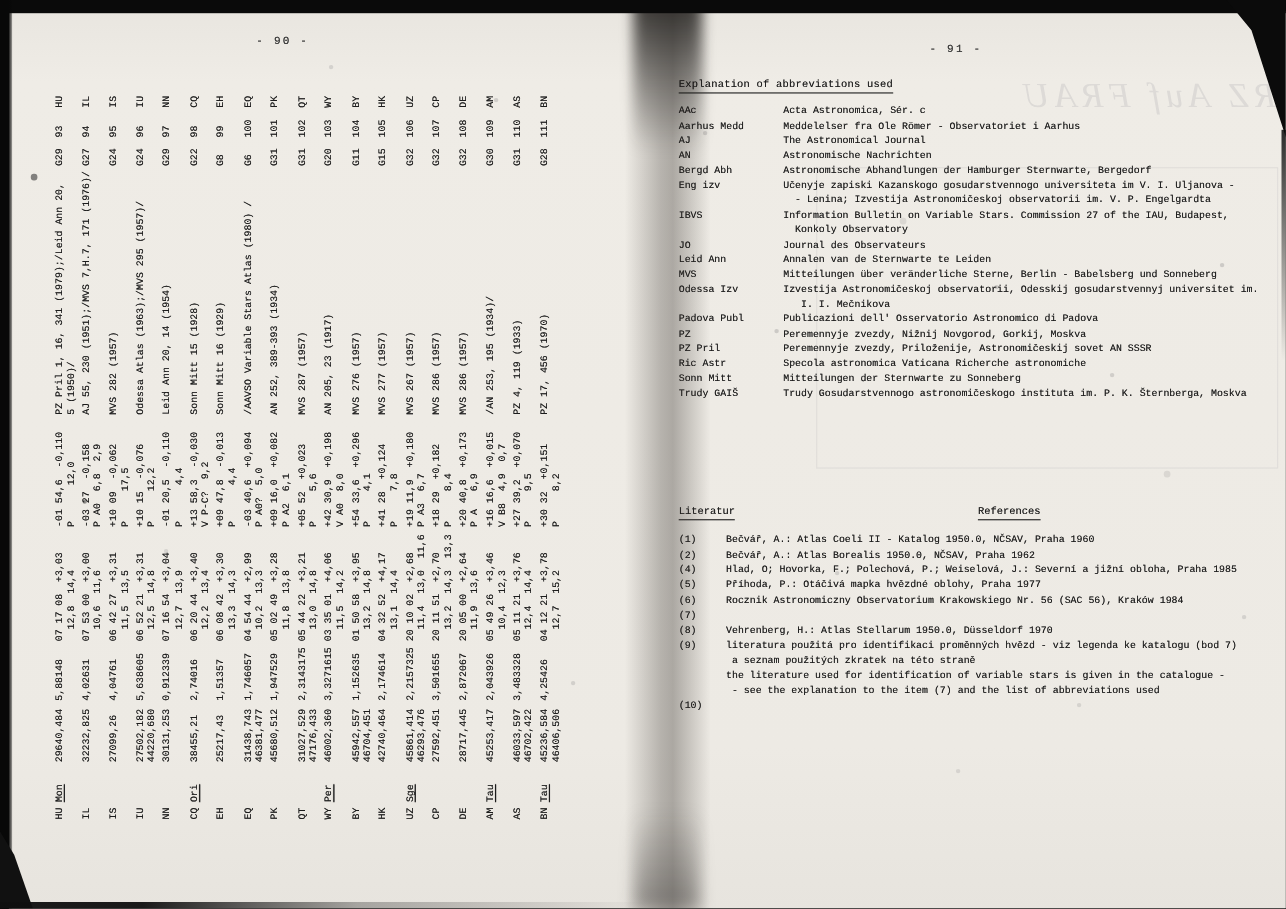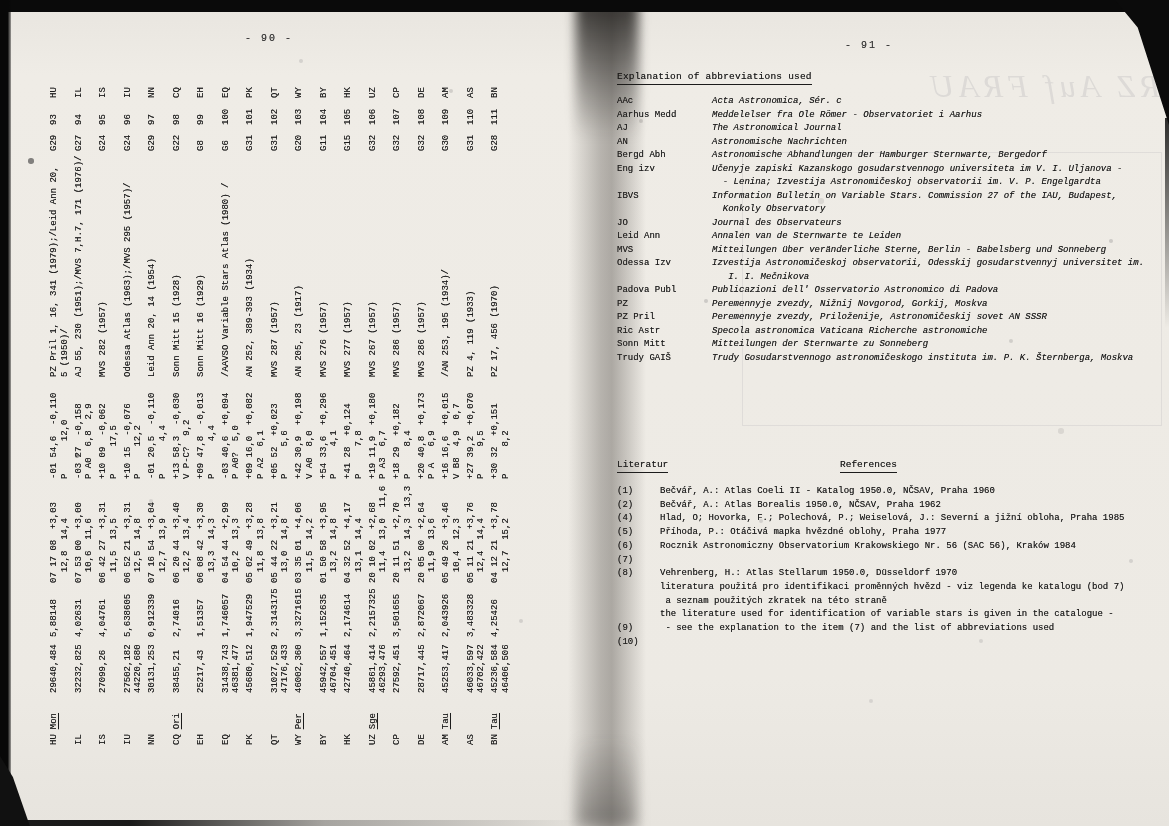--- a/index.html
+++ b/index.html
@@ -50,26 +50,26 @@
   .c-refs{width:226px;}
   .c-g{width:26px;}
   .c-num{width:27px;}
   .c-code{width:18px;}
   .const{margin-left:5px;text-decoration:underline;text-underline-offset:1.5px;}
   .r-title{position:absolute;left:617px;top:71px;font-size:9.5px;letter-spacing:.2px;
     border-bottom:1px solid #1c1c1c;padding-bottom:1.5px;}
   .abbrev{position:absolute;left:617px;top:95px;width:545px;}
   .ab-row{display:flex;align-items:flex-start;}
   .ab-label{flex:none;width:95px;font-size:9px;line-height:13.5px;white-space:pre;}
-  .ab-def{font-size:9px;line-height:13.5px;white-space:pre;font-style:italic;}
+  .ab-def{font-size:9px;line-height:13.5px;white-space:pre;}
   .lit-head{position:absolute;top:459px;font-size:9.5px;border-bottom:1px solid #1c1c1c;padding-bottom:1.5px;}
   .lit-head.l{left:617px;}
-  .lit-head.r{left:840px;}
+  .lit-head.r{left:889px;}
   .reflist{position:absolute;left:617px;top:485px;width:548px;}
-  .ref-row{display:flex;align-items:flex-end;}
+  .ref-row{display:flex;align-items:flex-start;}
   .ref-num{flex:none;width:43px;font-size:9px;line-height:13.7px;}
   .ref-text{font-size:9px;line-height:13.7px;white-space:pre;}
 
   
   .bleed-text{position:absolute;left:740px;top:68px;width:420px;
     transform:scaleX(-1);color:rgba(90,90,105,.12);
     font-family:"Liberation Serif","DejaVu Serif",serif;font-style:italic;
     font-size:32px;letter-spacing:5px;white-space:nowrap;}
   .bleed-box{position:absolute;left:742px;top:152px;width:418px;height:272px;
     border:1px solid rgba(80,80,95,.09);}
@@ -97,21 +97,21 @@
 </style>
 </head>
 <body>
 
 <div class="paper"></div>
 
 <div class="bleed-text">RZ Auf FRAU</div>
 <div class="bleed-box"></div>
 <div class="speckles"></div>
 
-<div class="pagenum ink" style="left:233px;top:33px;margin-left:12px;">- 90 -</div>
+<div class="pagenum ink" style="left:233px;top:33px;">- 90 -</div>
 <div class="pagenum ink" style="left:845px;top:40px;font-family:Liberation Mono, monospace;">- 91 -</div>
 
 <div class="ltable-wrap">
   <div class="ltable ink" id="ltable">
 
       <div class="trow">
         <div class="c c-des"><span>HU</span><span class="const">Mon</span></div>
         <div class="c c-epoch">29640,484</div>
         <div class="c c-period">5,88148</div>
         <div class="c c-ra">07 17 08  +3,03

